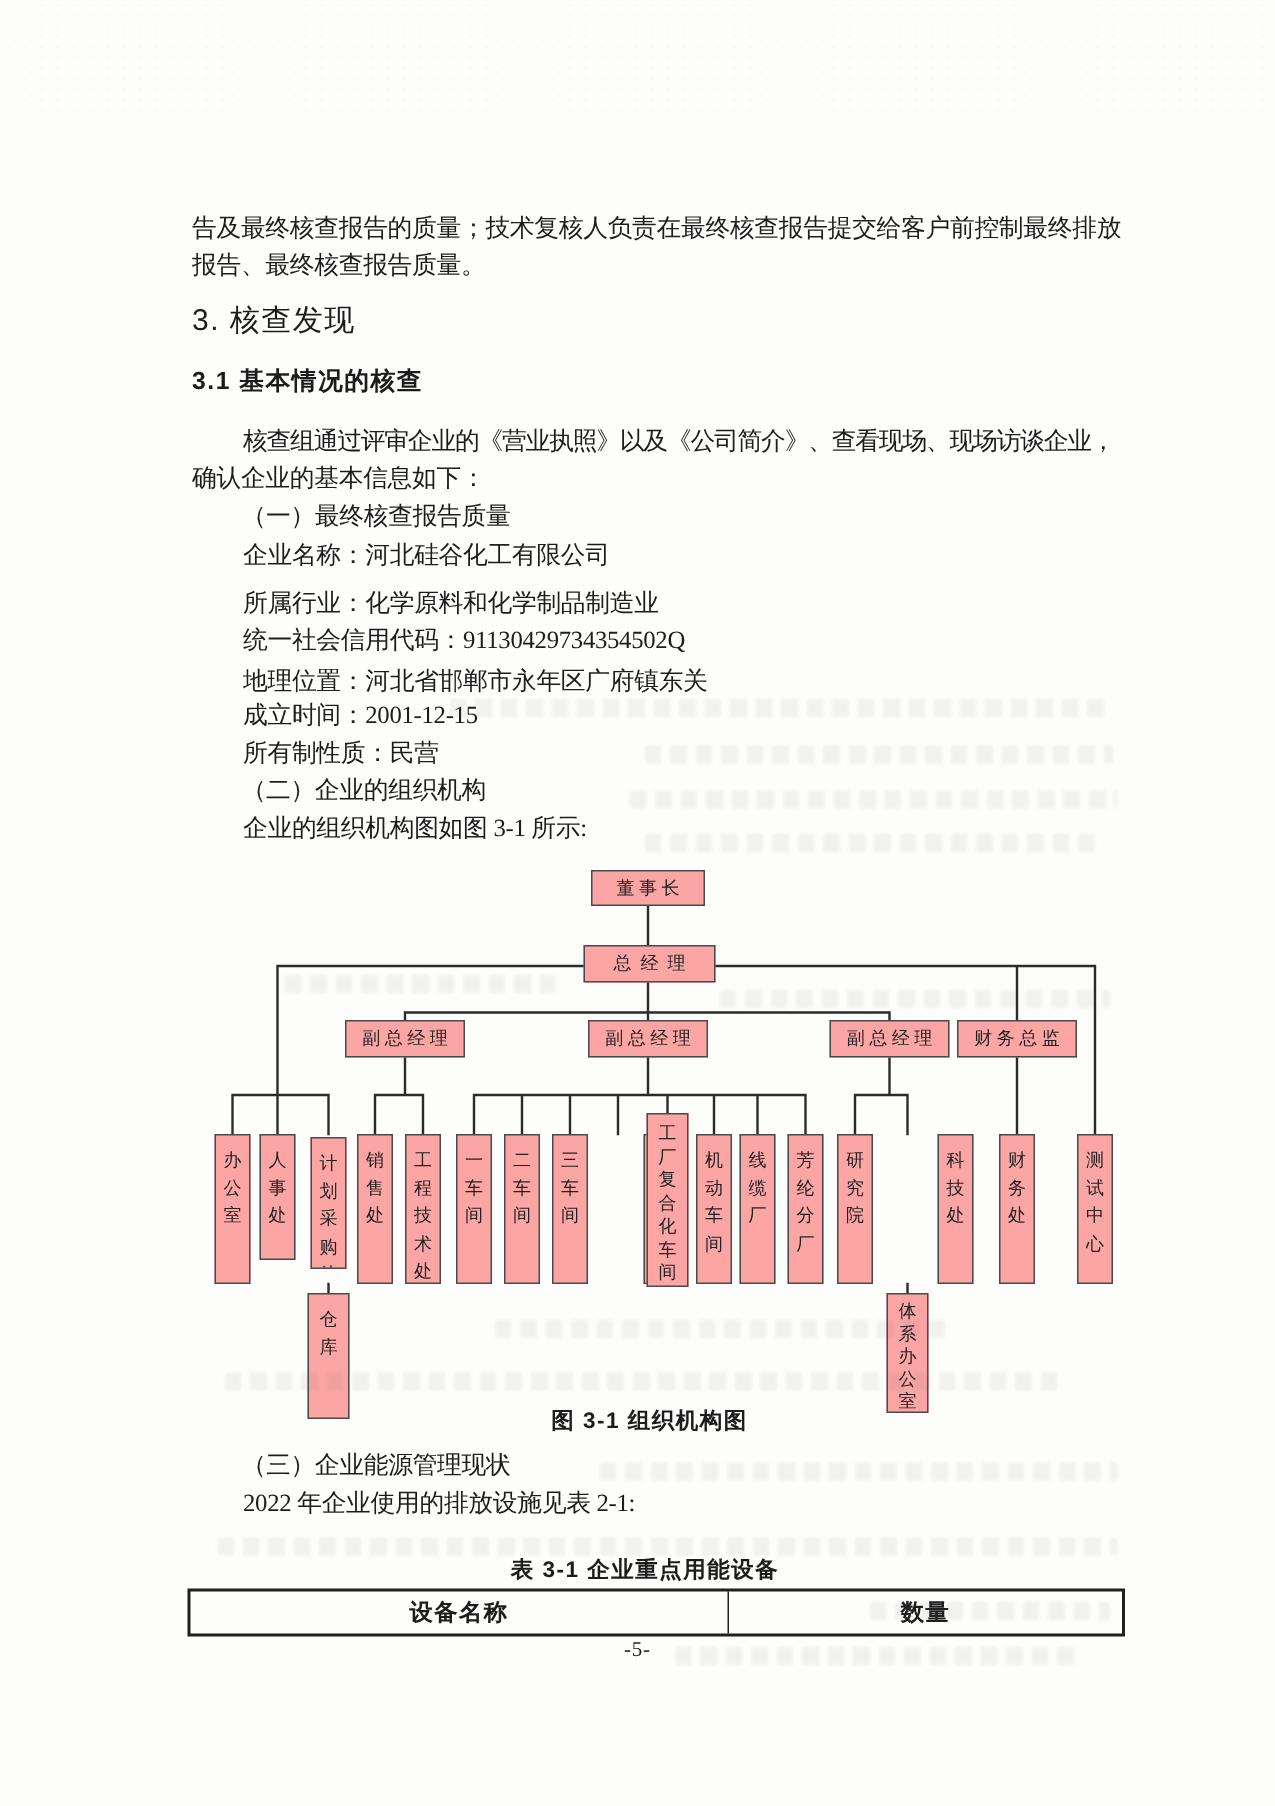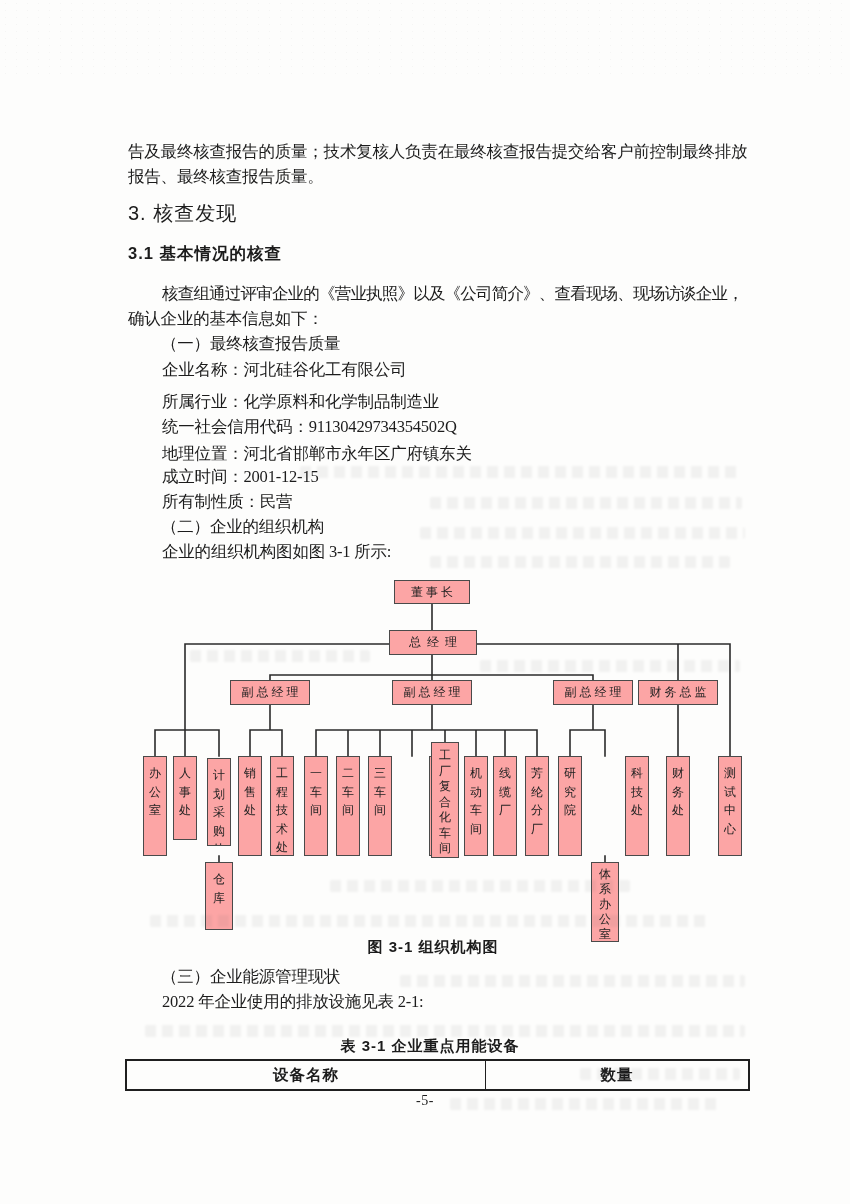--- a/index.html
+++ b/index.html
@@ -158,21 +158,21 @@
     <div class="obox vbox" style="left:593px; top:186px; width:24px; height:100px;margin-left:32px;">
         <span>科技处</span>
       </div>
     <div class="obox vbox" style="left:666px; top:186px; width:24px; height:100px;">
         <span>财务处</span>
       </div>
     <div class="obox vbox" style="left:718px; top:186px; width:24px; height:100px;">
         <span>测试中心</span>
       </div>
 
-    <div class="obox vbox" style="left:205px; top:292px; width:28px; height:68px;">
+    <div class="obox vbox" style="left:205px; top:292px; width:28px; height:84px;">
         <span>仓库</span>
       </div>
     <div class="obox vbox vbox--sys" style="left:591px; top:292px; width:28px; height:80px;">
         <span>体系办公室</span>
       </div>
 
     <div class="figcap">图 3-1 组织机构图</div>
   </div>
 
   <div class="tl" style="left:161px; top:966px;">（三）企业能源管理现状</div>

